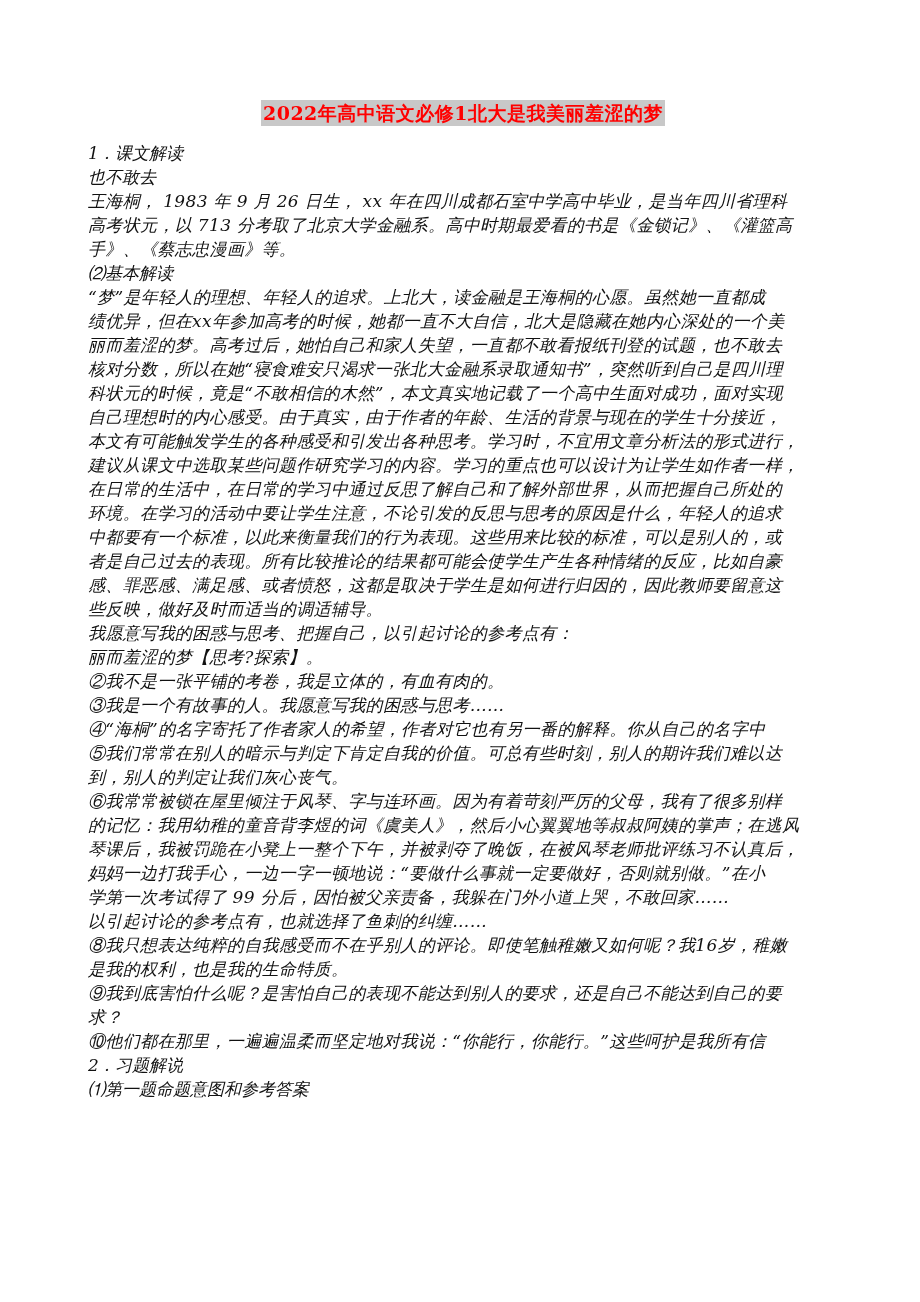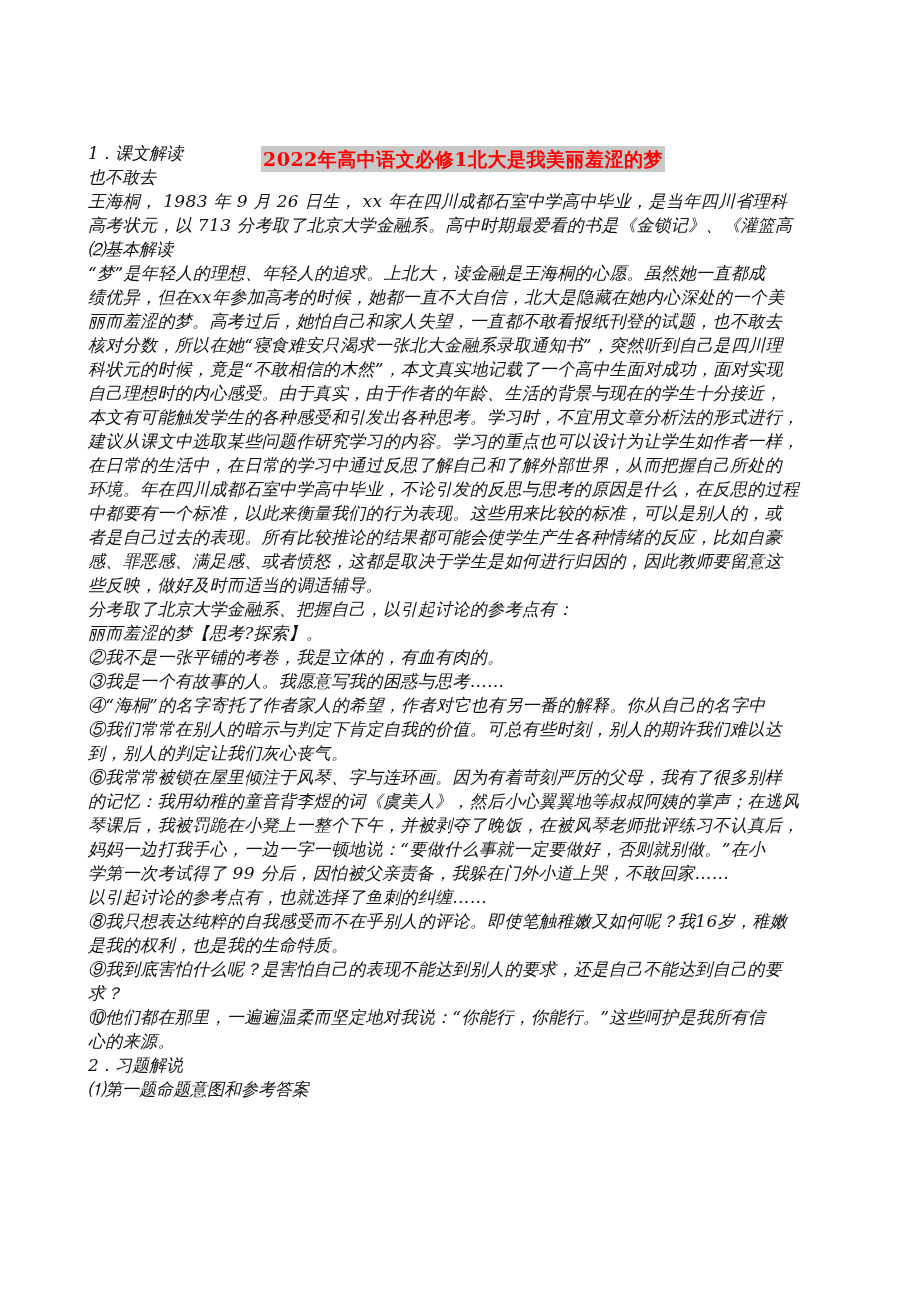--- a/index.html
+++ b/index.html
@@ -7,58 +7,58 @@
     .page {
       position: absolute; left: 88px; top: 0; width: 750px;
       font-family: "DejaVu Serif", "Liberation Serif", serif;
       color: #111111; font-size: 17px; line-height: 24px;
     }
     .title-wrap { position: absolute; top: 100px; left: 0; width: 750px; text-align: center; }
     .title {
       display: inline-block; background: #c8c8c8; color: #ff0000;
       font-size: 19px; line-height: 26px; font-weight: bold; padding: 0 2px;
       letter-spacing: 0.5px;
-      margin-top: 46px;
     }
     .body { position: absolute; top: 141px; left: 0; width: 750px; }
     .line { display: block; white-space: nowrap; height: 24px; font-style: italic; }
     .para-lines .line { letter-spacing: 0.35px; }
   </style>
 </head>
 <body>
 
 <div class="page">
   <div class="title-wrap">
     <span class="title">2022年高中语文必修1北大是我美丽羞涩的梦</span>
   </div>
 
   <div class="body">
     <span class="line">1 . 课文解读</span>
     <span class="line">也不敢去</span>
     <div class="para-lines">
       <span class="line">王海桐， 1983 年 9 月 26 日生， xx 年在四川成都石室中学高中毕业，是当年四川省理科</span>
       <span class="line">高考状元，以 713 分考取了北京大学金融系。高中时期最爱看的书是《金锁记》、《灌篮高</span>
+      <span class="line">手》、《蔡志忠漫画》等。</span>
     </div>
     <span class="line">⑵基本解读</span>
     <div class="para-lines">
       <span class="line">“梦”是年轻人的理想、年轻人的追求。上北大，读金融是王海桐的心愿。虽然她一直都成</span>
       <span class="line">绩优异，但在xx年参加高考的时候，她都一直不大自信，北大是隐藏在她内心深处的一个美</span>
       <span class="line">丽而羞涩的梦。高考过后，她怕自己和家人失望，一直都不敢看报纸刊登的试题，也不敢去</span>
       <span class="line">核对分数，所以在她“寝食难安只渴求一张北大金融系录取通知书”，突然听到自己是四川理</span>
       <span class="line">科状元的时候，竟是“不敢相信的木然”，本文真实地记载了一个高中生面对成功，面对实现</span>
       <span class="line">自己理想时的内心感受。由于真实，由于作者的年龄、生活的背景与现在的学生十分接近，</span>
       <span class="line">本文有可能触发学生的各种感受和引发出各种思考。学习时，不宜用文章分析法的形式进行，</span>
       <span class="line">建议从课文中选取某些问题作研究学习的内容。学习的重点也可以设计为让学生如作者一样，</span>
       <span class="line">在日常的生活中，在日常的学习中通过反思了解自己和了解外部世界，从而把握自己所处的</span>
-      <span class="line">环境。年在四川成都石室中学高中毕业，不论引发的反思与思考的原因是什么，在反思的过程</span>
+      <span class="line">环境。在学习的活动中要让学生注意，不论引发的反思与思考的原因是什么，年轻人的追求</span>
       <span class="line">中都要有一个标准，以此来衡量我们的行为表现。这些用来比较的标准，可以是别人的，或</span>
       <span class="line">者是自己过去的表现。所有比较推论的结果都可能会使学生产生各种情绪的反应，比如自豪</span>
       <span class="line">感、罪恶感、满足感、或者愤怒，这都是取决于学生是如何进行归因的，因此教师要留意这</span>
       <span class="line">些反映，做好及时而适当的调适辅导。</span>
-      <span class="line">分考取了北京大学金融系、把握自己，以引起讨论的参考点有：</span>
+      <span class="line">我愿意写我的困惑与思考、把握自己，以引起讨论的参考点有：</span>
     </div>
 
     <div class="para-lines">
       <div>
         <span class="line">丽而羞涩的梦【思考?探索】。</span>
       </div>
       <div>
         <span class="line">②我不是一张平铺的考卷，我是立体的，有血有肉的。</span>
       </div>
       <div>
@@ -84,20 +84,19 @@
       <div>
         <span class="line">⑧我只想表达纯粹的自我感受而不在乎别人的评论。即使笔触稚嫩又如何呢？我16岁，稚嫩</span>
         <span class="line">是我的权利，也是我的生命特质。</span>
       </div>
       <div>
         <span class="line">⑨我到底害怕什么呢？是害怕自己的表现不能达到别人的要求，还是自己不能达到自己的要</span>
         <span class="line">求？</span>
       </div>
       <div>
         <span class="line">⑩他们都在那里，一遍遍温柔而坚定地对我说：“你能行，你能行。”这些呵护是我所有信</span>
-        <span class="line">心的来源。</span>
       </div>
     </div>
 
     <span class="line">2 . 习题解说</span>
     <span class="line">⑴第一题命题意图和参考答案</span>
   </div>
 </div>
 
 </body></html>

